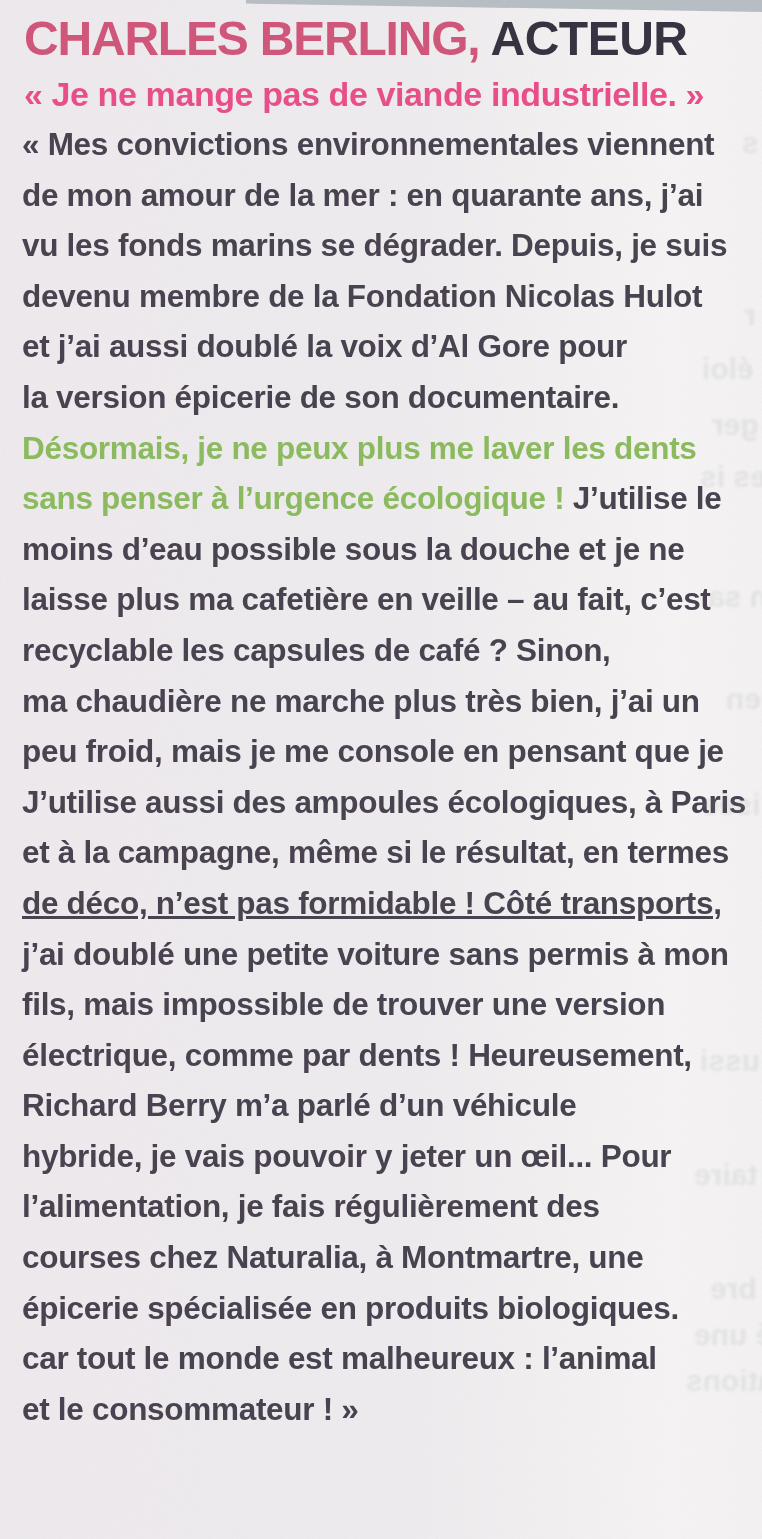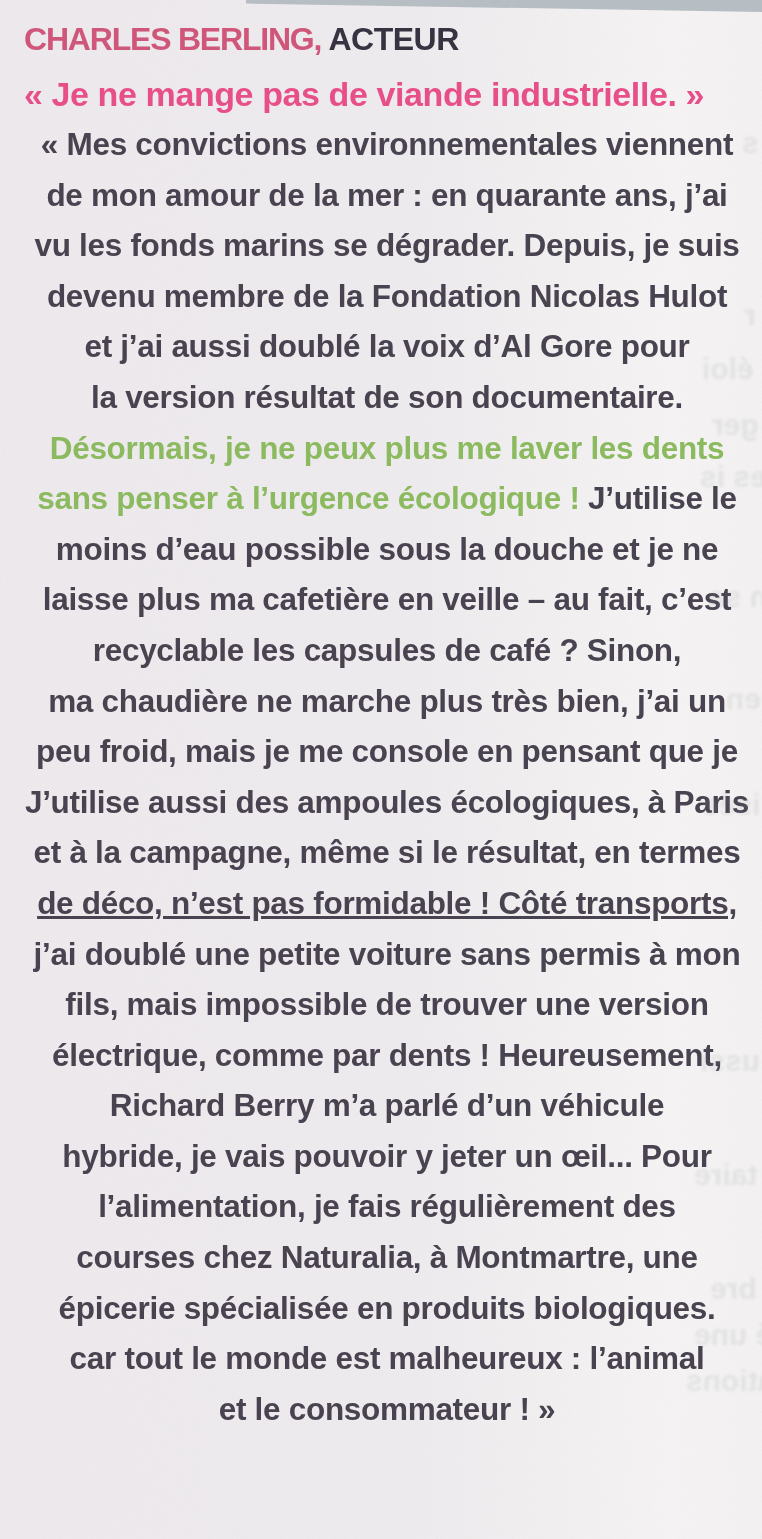--- a/index.html
+++ b/index.html
@@ -11,31 +11,31 @@
     font-family:"Liberation Sans", sans-serif;
     background:linear-gradient(90deg,#eeeaee 0%,#efecef 55%,#f2f0f1 72%,#f6f4f4 88%,#f4f2f2 100%);
   }
   .grain{position:absolute;inset:0;width:100%;height:100%;opacity:.07;pointer-events:none;}
   .top-bar{
     position:absolute;top:0;left:246px;right:0;height:12px;
     clip-path:polygon(0 0,100% 0,100% 100%,0 30%);
   }
   .header{position:absolute;left:24px;top:14px;width:720px;}
   .title{
-    margin:0;font-size:32px;line-height:50px;font-weight:700;letter-spacing:-1.2px;white-space:nowrap;
+    margin:0;font-size:48px;line-height:50px;font-weight:700;letter-spacing:-1.2px;white-space:nowrap;
   }
   .title .role{letter-spacing:-0.5px;}
   .subtitle{
     margin:10px 0 0 0;font-size:34px;line-height:40px;font-weight:700;letter-spacing:-0.4px;white-space:nowrap;
   }
   .body-text{position:absolute;left:22px;top:119px;width:730px;}
   .line{
     white-space:nowrap;
     height:50.6px;line-height:50.6px;
-    font-size:31.5px;font-weight:700;letter-spacing:-0.3px;text-align:center;
+    font-size:31.5px;font-weight:700;letter-spacing:-0.3px;
   }
   .ghost{
     position:absolute;
     font-size:30px;font-weight:700;
     transform:scaleX(-1);
     filter:blur(1.6px);
     opacity:.16;
     color:#8e96a0;
     pointer-events:none;
     white-space:nowrap;
@@ -52,21 +52,21 @@
     <h1 class="title"><span class="name" style="color: rgb(208, 83, 120);">CHARLES BERLING,</span><span class="role" style="color: rgb(51, 46, 61);"> ACTEUR</span></h1>
     <h2 class="subtitle" style="color: rgb(233, 75, 135);">« Je ne mange pas de viande industrielle. »</h2>
   </div>
 
   <div class="body-text" id="article-body">
       <div class="line"><span style="color: rgb(69, 62, 76);">« Mes convictions environnementales viennent</span></div>
       <div class="line"><span style="color: rgb(69, 62, 76);">de mon amour de la mer : en quarante ans, j’ai</span></div>
       <div class="line"><span style="color: rgb(69, 62, 76);">vu les fonds marins se dégrader. Depuis, je suis</span></div>
       <div class="line"><span style="color: rgb(69, 62, 76);">devenu membre de la Fondation Nicolas Hulot</span></div>
       <div class="line"><span style="color: rgb(69, 62, 76);">et j’ai aussi doublé la voix d’Al Gore pour</span></div>
-      <div class="line"><span style="color: rgb(69, 62, 76);">la version résultat de son documentaire.</span></div>
+      <div class="line"><span style="color: rgb(69, 62, 76);">la version épicerie de son documentaire.</span></div>
       <div class="line"><span style="color: rgb(138, 186, 92);">Désormais, je ne peux plus me laver les dents</span></div>
       <div class="line"><span style="color: rgb(138, 186, 92);">sans penser à l’urgence écologique ! </span><span style="color: rgb(69, 62, 76);">J’utilise le</span></div>
       <div class="line"><span style="color: rgb(69, 62, 76);">moins d’eau possible sous la douche et je ne</span></div>
       <div class="line"><span style="color: rgb(69, 62, 76);">laisse plus ma cafetière en veille – au fait, c’est</span></div>
       <div class="line"><span style="color: rgb(69, 62, 76);">recyclable les capsules de café ? Sinon,</span></div>
       <div class="line"><span style="color: rgb(69, 62, 76);">ma chaudière ne marche plus très bien, j’ai un</span></div>
       <div class="line"><span style="color: rgb(69, 62, 76);">peu froid, mais je me console en pensant que je</span></div>
       <div class="line"><span style="color: rgb(69, 62, 76);">J’utilise aussi des ampoules écologiques, à Paris</span></div>
       <div class="line"><span style="color: rgb(69, 62, 76); margin-top: 32px;">et à la campagne, même si le résultat, en termes</span></div>
       <div class="line"><span style="color: rgb(69, 62, 76); text-decoration: underline;">de déco, n’est pas formidable ! Côté transports,</span></div>

